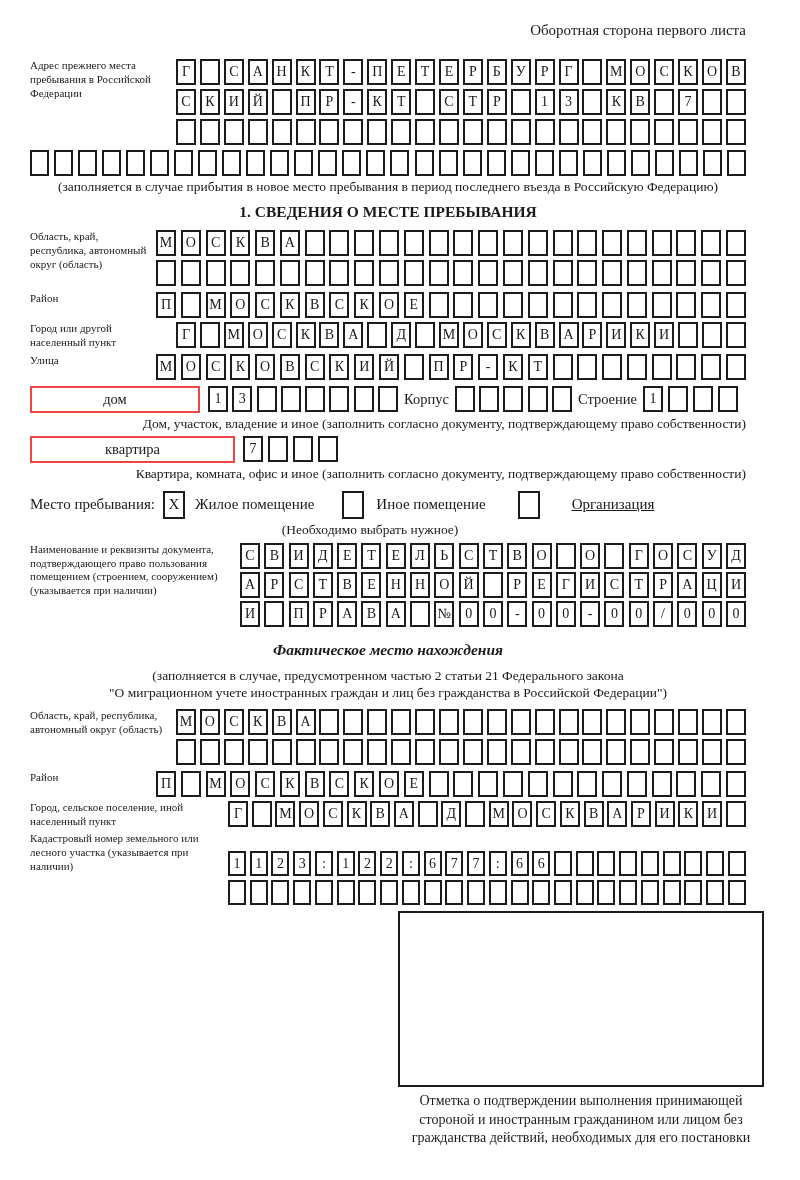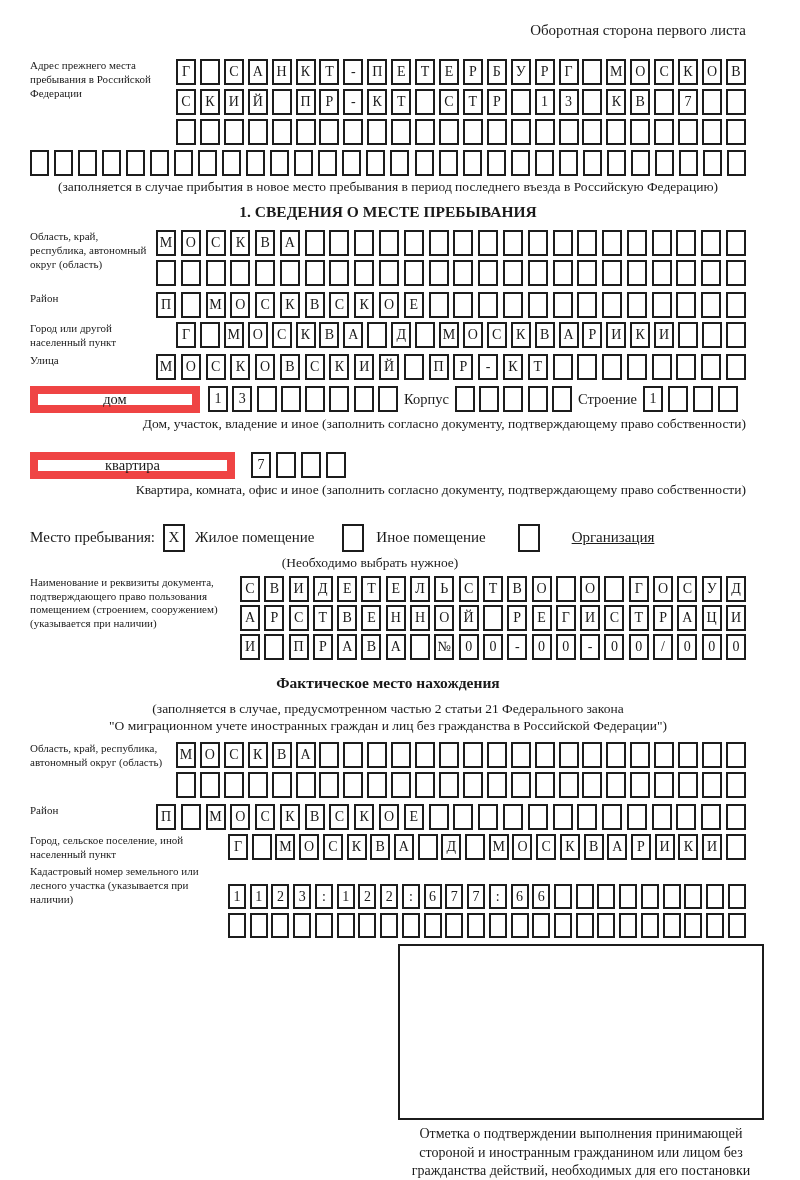--- a/index.html
+++ b/index.html
@@ -26,26 +26,26 @@
   .full .cell{width:19px;}
   .kad .cell{width:18px;height:25px;}
 
   .caption{font-size:13.5px;margin-top:3px;text-align:right;}
   .center{text-align:center;}
   .h2{font-size:15.5px;font-weight:bold;text-align:center;margin:8px 0 9px 0;}
 
   .mb4{margin-bottom:4px;}
   .mb6{margin-bottom:6px;}
 
-  .named-rect{border:8px solid #ef4444;height:27px;box-sizing:border-box;
+  .named-rect{border:2px solid #ef4444;height:27px;box-sizing:border-box;
               display:flex;align-items:center;justify-content:center;font-size:14.5px;}
   .domrow{display:flex;align-items:center;margin-top:6px;}
   .inline-label{font-size:14.5px;white-space:nowrap;padding:0 6px;}
 
-  .mesto{display:flex;align-items:center;margin-top:26px;font-size:15px;}
+  .mesto{display:flex;align-items:center;margin-top:9px;font-size:15px;}
   .checkbox{width:22px;height:28px;border:2px solid #1c1c1c;box-sizing:border-box;
             display:flex;align-items:center;justify-content:center;font-size:15px;flex:0 0 auto;}
 
   .stamp-wrap{margin-left:368px;width:368px;}
   .stamp-box{width:366px;height:176px;border:2px solid #1c1c1c;box-sizing:border-box;background:#fff;}
   .stamp-caption{font-size:14px;line-height:1.32;text-align:center;margin-top:5px;width:380px;margin-left:-7px;}
 </style>
 </head>
 <body>
 
@@ -343,21 +343,21 @@
     <div class="inline-label">Строение</div>
     <div class="boxrow fixed" style="width:95px;">
         <div class="cell">1</div>
         <div class="cell"></div>
         <div class="cell"></div>
         <div class="cell"></div>
       </div>
   </div>
   <div class="caption">Дом, участок, владение и иное (заполнить согласно документу, подтверждающему право собственности)</div>
 
-  <div class="domrow" style="margin-top:20px;gap:8px;">
+  <div class="domrow" style="margin-top:4px;">
     <div class="named-rect" style="width:205px;">квартира</div>
     <div class="boxrow fixed" style="width:95px;margin-left:8px;">
         <div class="cell">7</div>
         <div class="cell"></div>
         <div class="cell"></div>
         <div class="cell"></div>
       </div>
   </div>
   <div class="caption">Квартира, комната, офис и иное (заполнить согласно документу, подтверждающему право собственности)</div>
 
@@ -440,21 +440,21 @@
           <div class="cell">0</div>
           <div class="cell">0</div>
           <div class="cell">/</div>
           <div class="cell">0</div>
           <div class="cell">0</div>
           <div class="cell">0</div>
         </div>
     </div>
   </div>
 
-  <div class="h2" style="margin-top:14px;">Фактическое место нахождения</div>
+  <div class="h2" style="margin-top:14px;font-style:italic;">Фактическое место нахождения</div>
   <div class="caption center">(заполняется в случае, предусмотренном частью 2 статьи 21 Федерального закона</div>
   <div class="caption center" style="margin-top:1px;margin-bottom:8px;">"О миграционном учете иностранных граждан и лиц без гражданства в Российской Федерации")</div>
 
   <div class="field mb6">
     <div class="flabel w146">Область, край, республика, автономный округ (область)</div>
     <div class="rows">
       <div class="boxrow">
           <div class="cell">М</div>
           <div class="cell">О</div>
           <div class="cell">С</div>

